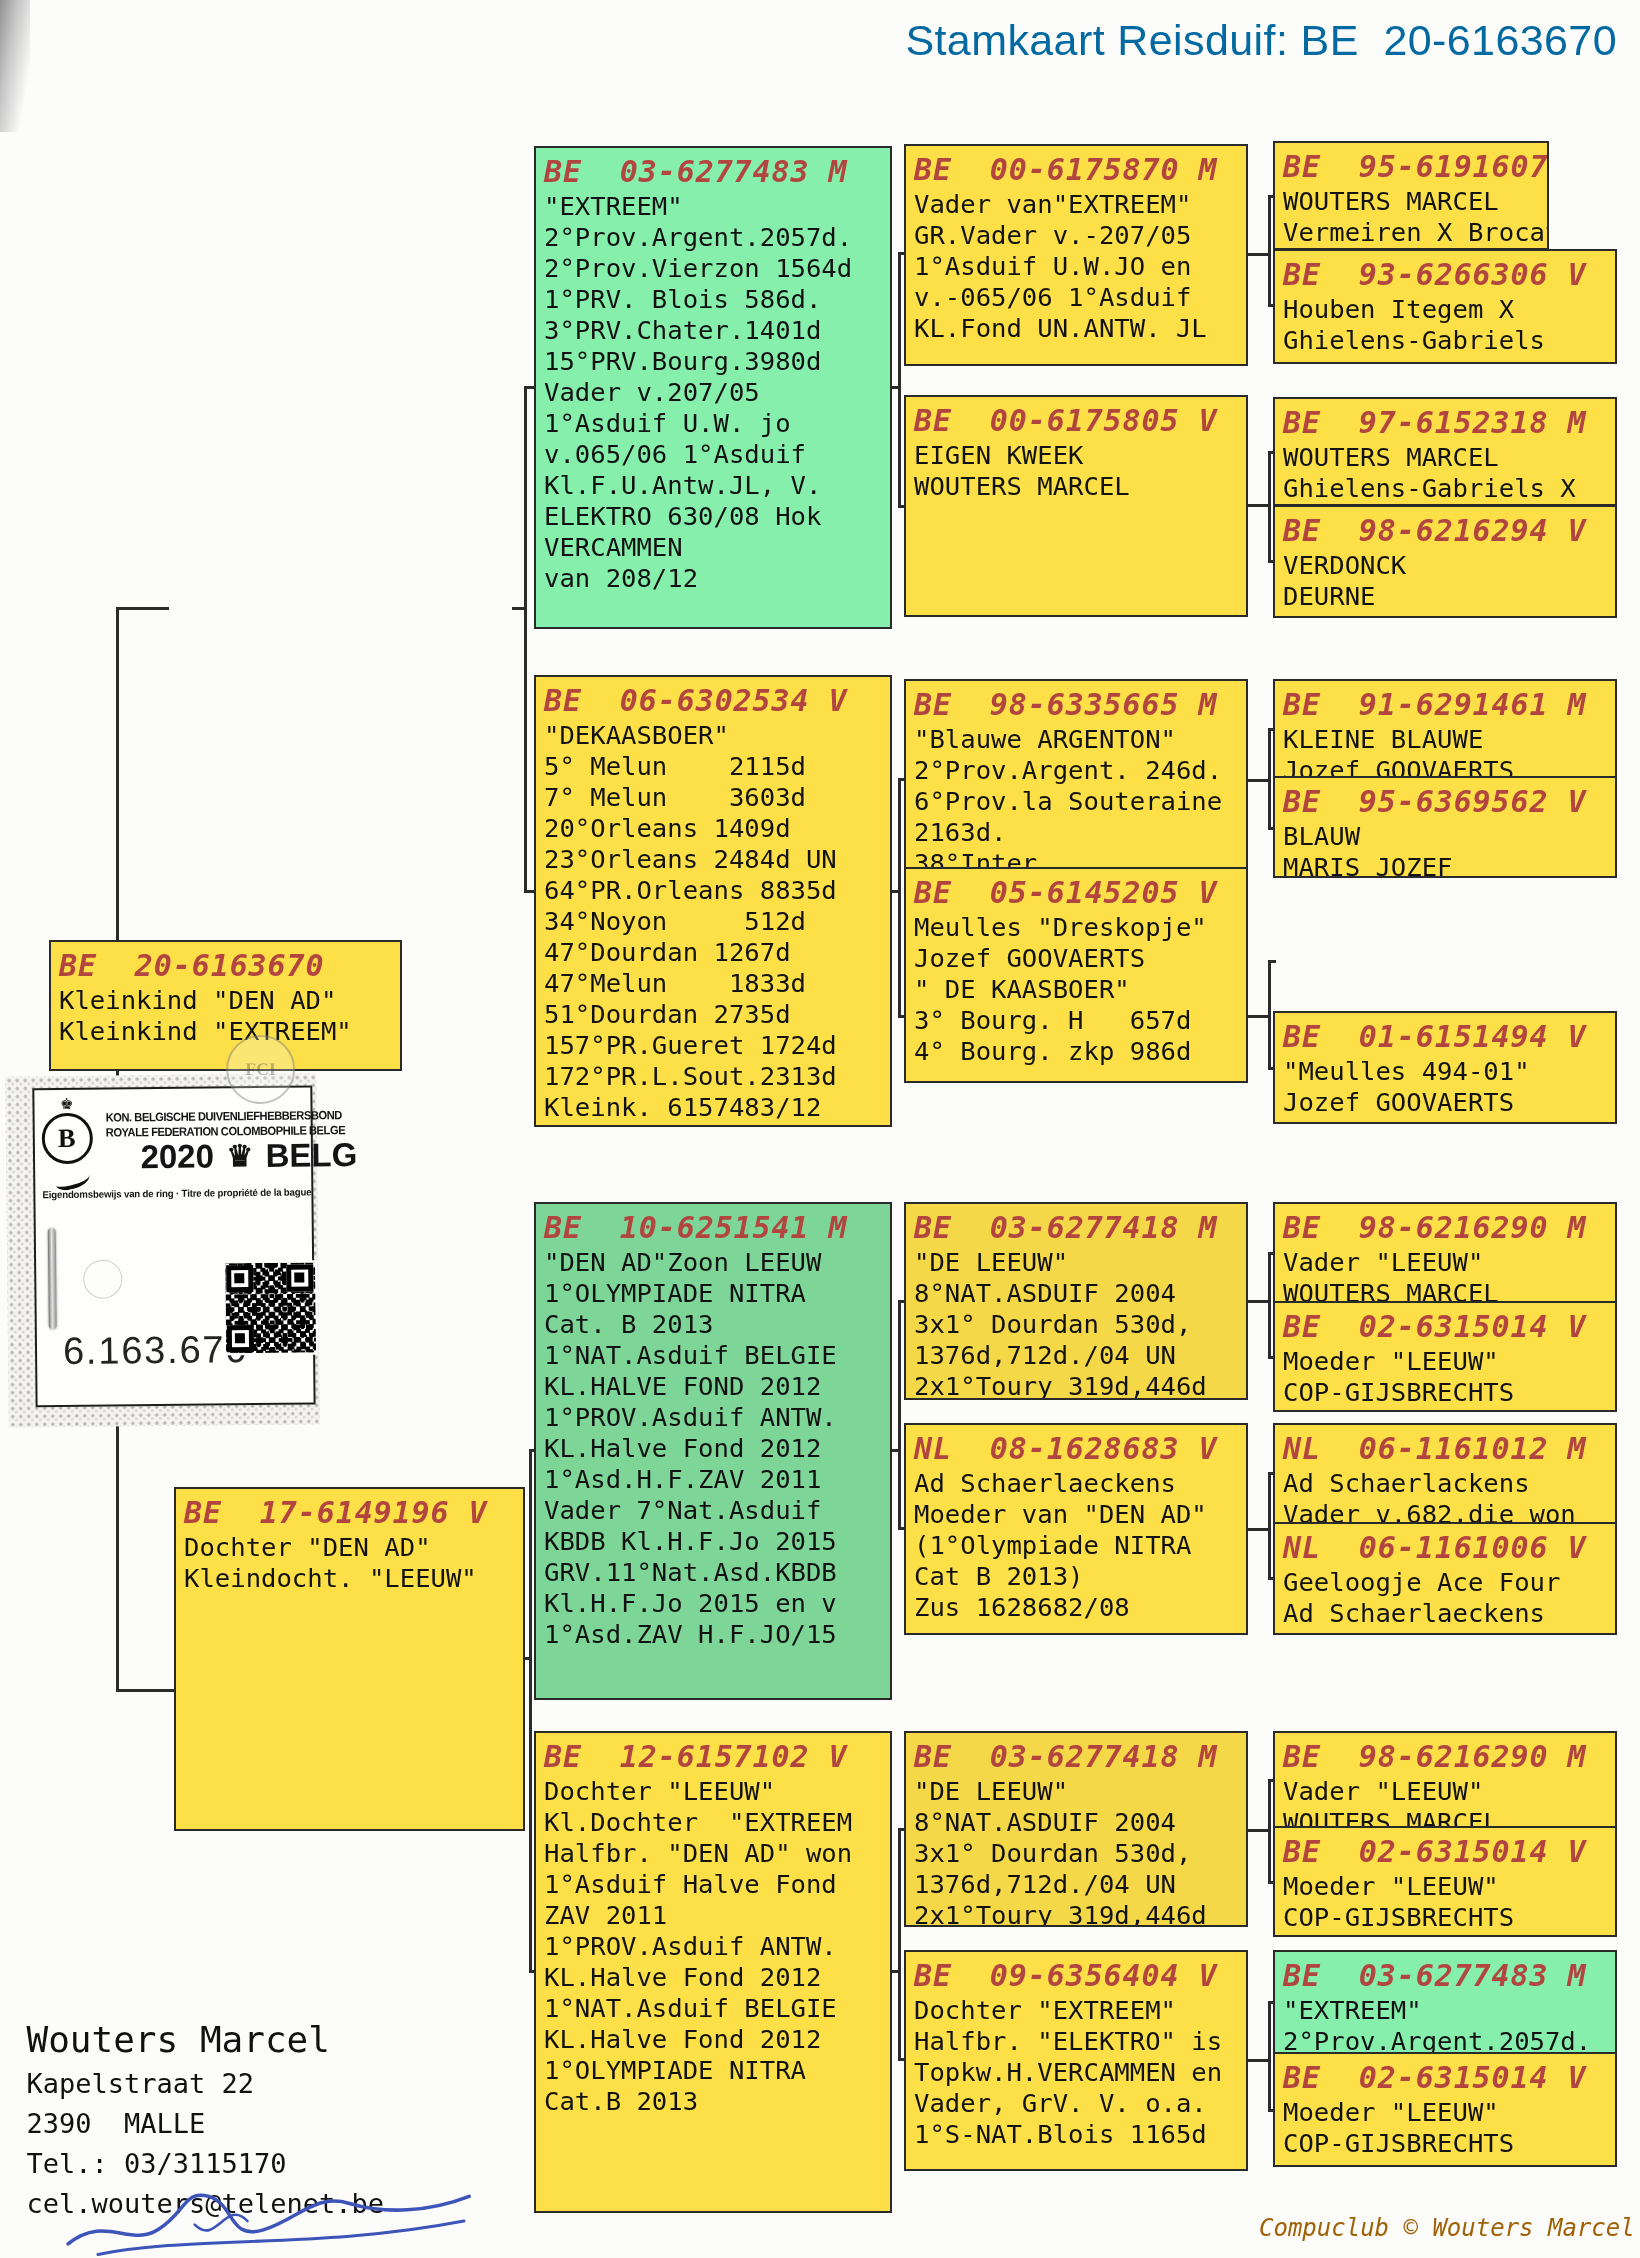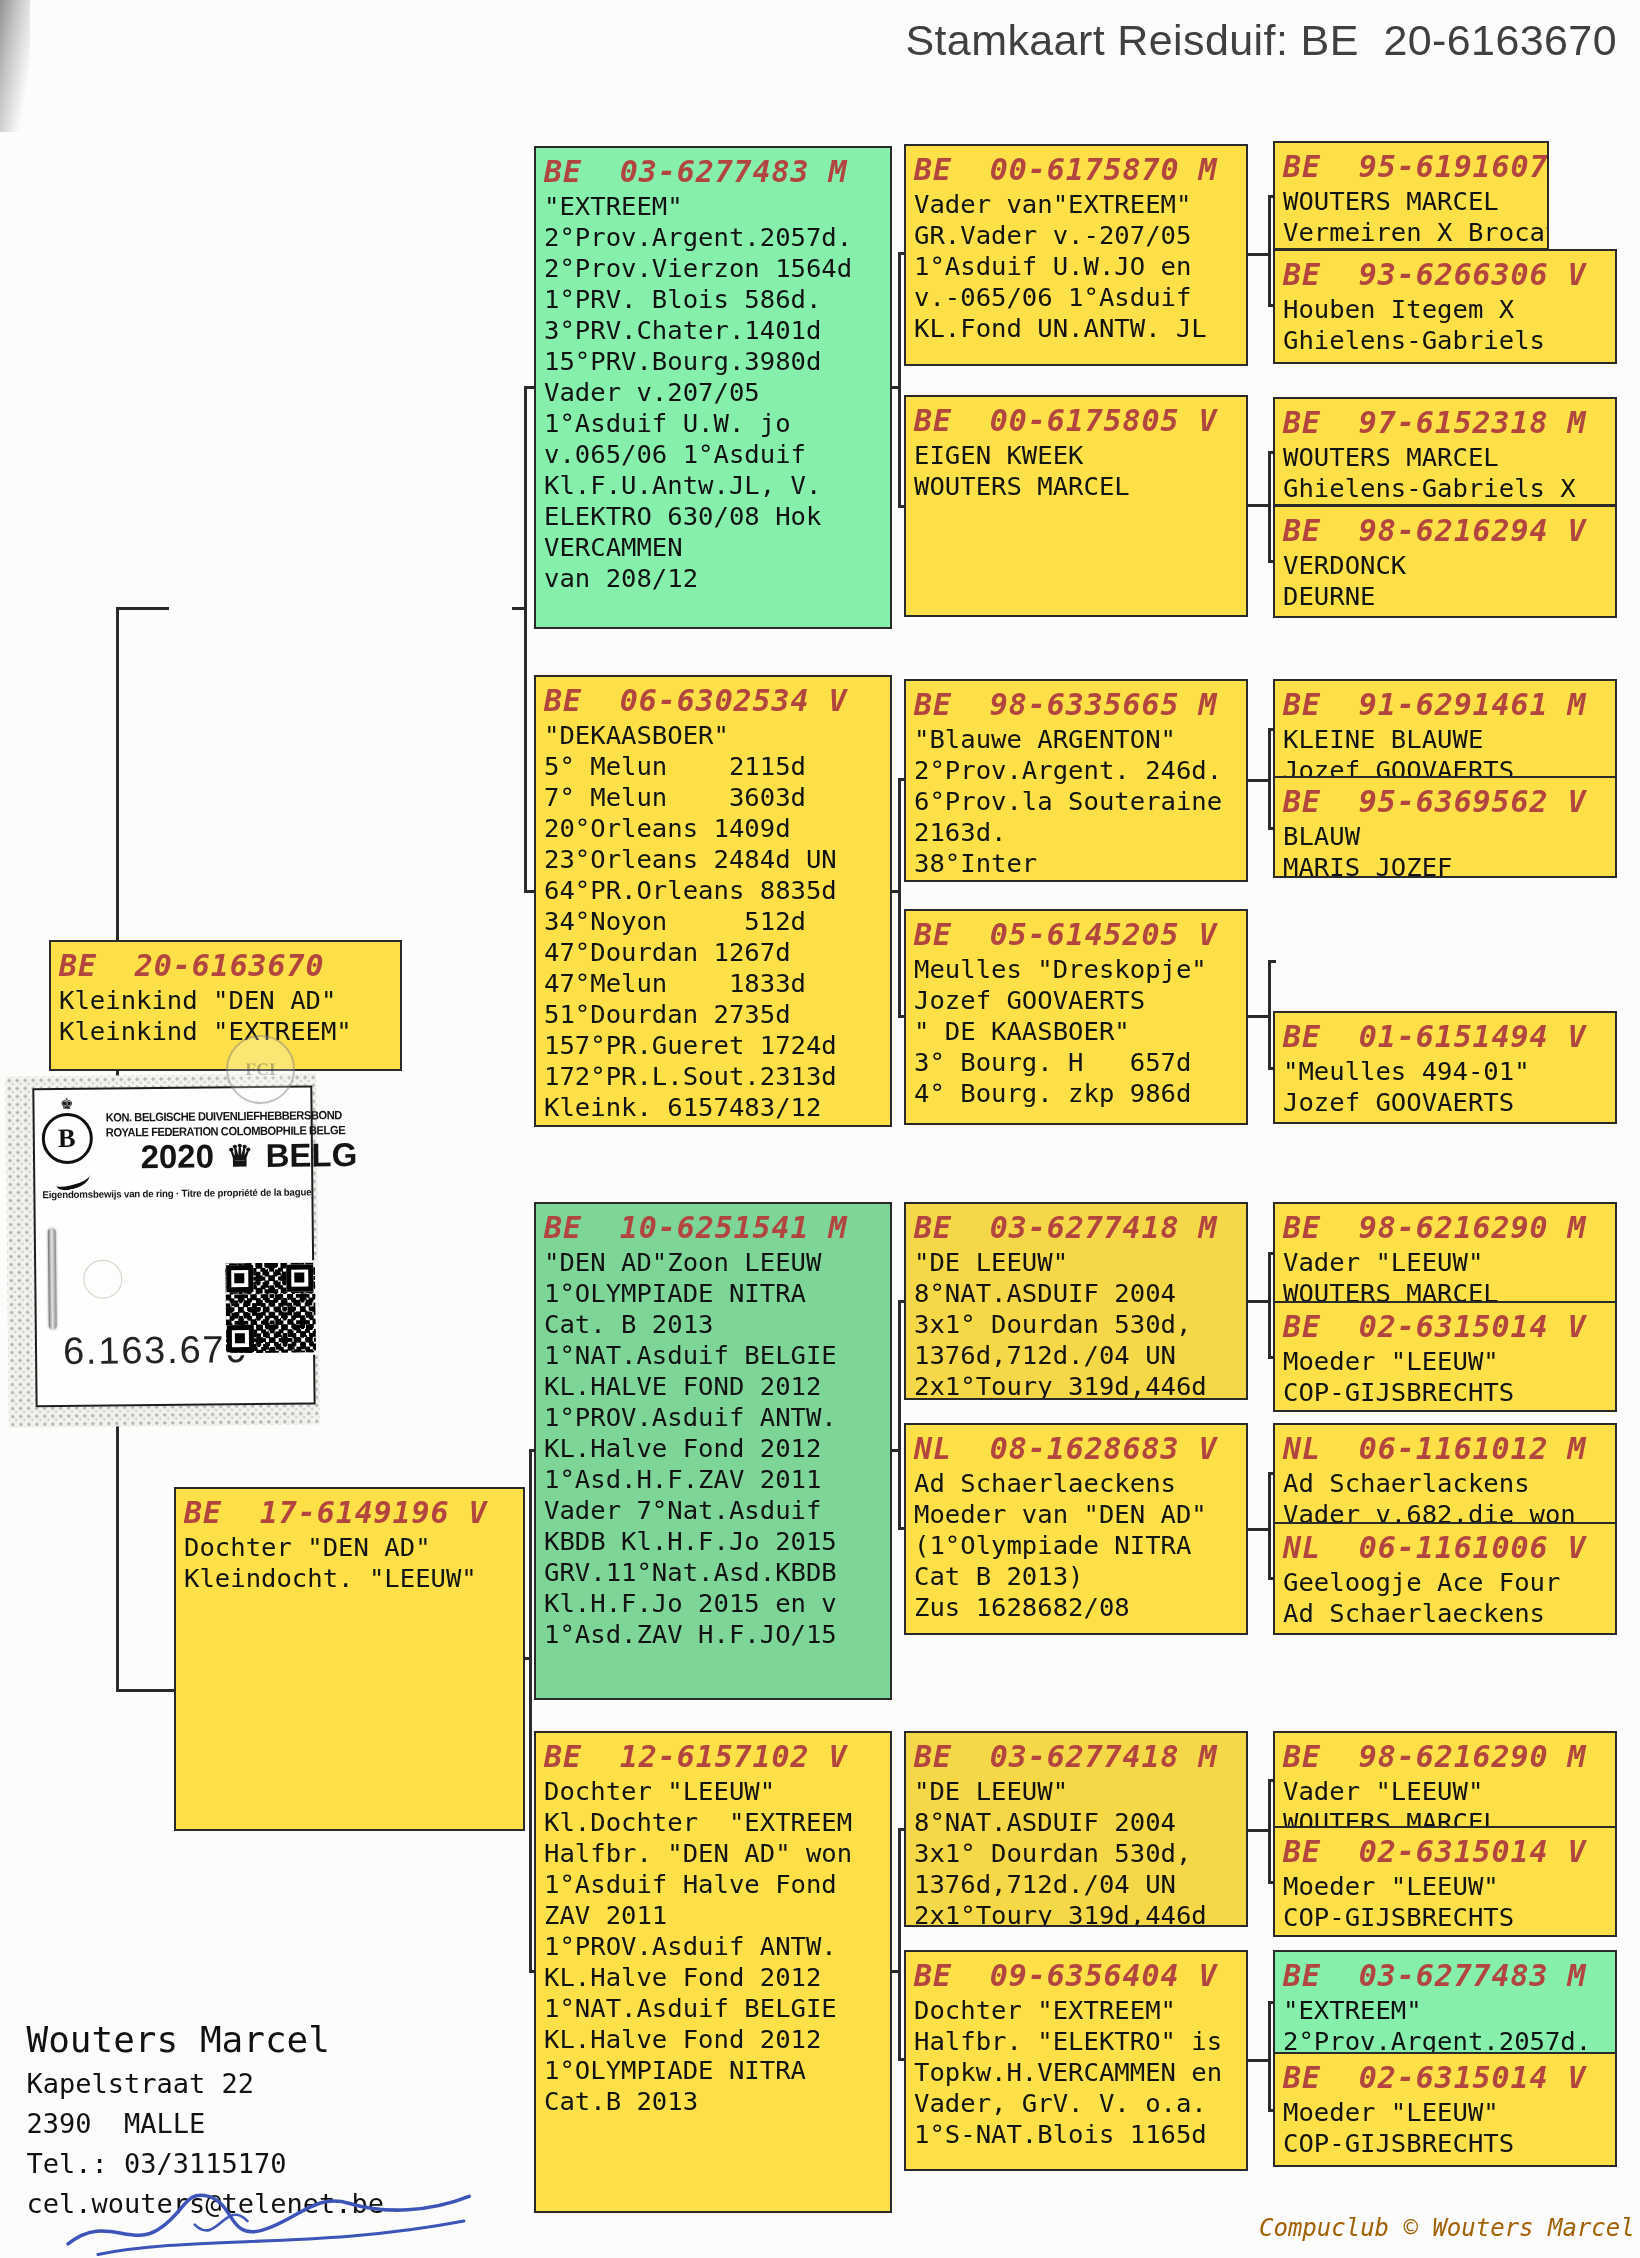--- a/index.html
+++ b/index.html
@@ -1,21 +1,21 @@
 <!DOCTYPE html>
 <html style="font-size:14px"><head>
 <meta charset="utf-8">
 <style>
   html,body{margin:0;padding:0;background:#e9e9e7;}
   #page{position:relative;width:1640px;height:2258px;background:#fcfcfb;overflow:hidden;
         font-family:"DejaVu Sans Mono",monospace;}
   .corner-artifact{position:absolute;left:0;top:0;width:30px;height:132px;
         background:linear-gradient(100deg,#6f6f6f 0%,#b5b5b5 35%,rgba(255,255,255,0) 80%);opacity:.75;}
   #title{position:absolute;right:23px;top:16px;font-family:"Liberation Sans",sans-serif;
-        font-size:43px;color:#404040;white-space:pre;letter-spacing:0.4px;}
+        font-size:43px;color:#0369a1;white-space:pre;letter-spacing:0.4px;}
   .cline{position:absolute;background:#2b2b2b;}
   .pbox{position:absolute;border:2.6px solid #2a2a2a;background:#fde047;box-sizing:border-box;
         padding:4.4px 8px 0 8px;overflow:hidden;z-index:2;}
   .pbox.blue{background:#86efac;}
   .pbox.green{background:#7ed598;}
   .pbox.yellow{background:#f5d848;}
   .ring{font-size:30px;font-weight:bold;font-style:italic;color:#b2453f;
         line-height:39px;white-space:pre;letter-spacing:0.9px;}
   .tline{font-size:25.6px;color:#121212;line-height:31px;white-space:pre;}
   
@@ -240,21 +240,21 @@
   <div class="pbox" style="left:904px;top:679px;width:344px;height:203px">
     <div class="ring">BE  98-6335665 M</div>
     <div>
         <div class="tline">"Blauwe ARGENTON"</div>
         <div class="tline">2°Prov.Argent. 246d.</div>
         <div class="tline">6°Prov.la Souteraine</div>
         <div class="tline">2163d.</div>
         <div class="tline">38°Inter</div>
       </div>
   </div>
-  <div class="pbox" style="left:904px;top:909px;width:344px;height:216px">
+  <div class="pbox" style="left:904px;top:867px;width:344px;height:216px">
     <div class="ring">BE  05-6145205 V</div>
     <div>
         <div class="tline">Meulles "Dreskopje"</div>
         <div class="tline">Jozef GOOVAERTS</div>
         <div class="tline">" DE KAASBOER"</div>
         <div class="tline">3° Bourg. H   657d</div>
         <div class="tline">4° Bourg. zkp 986d</div>
       </div>
   </div>
   <div class="pbox yellow" style="left:904px;top:1202px;width:344px;height:198px">

